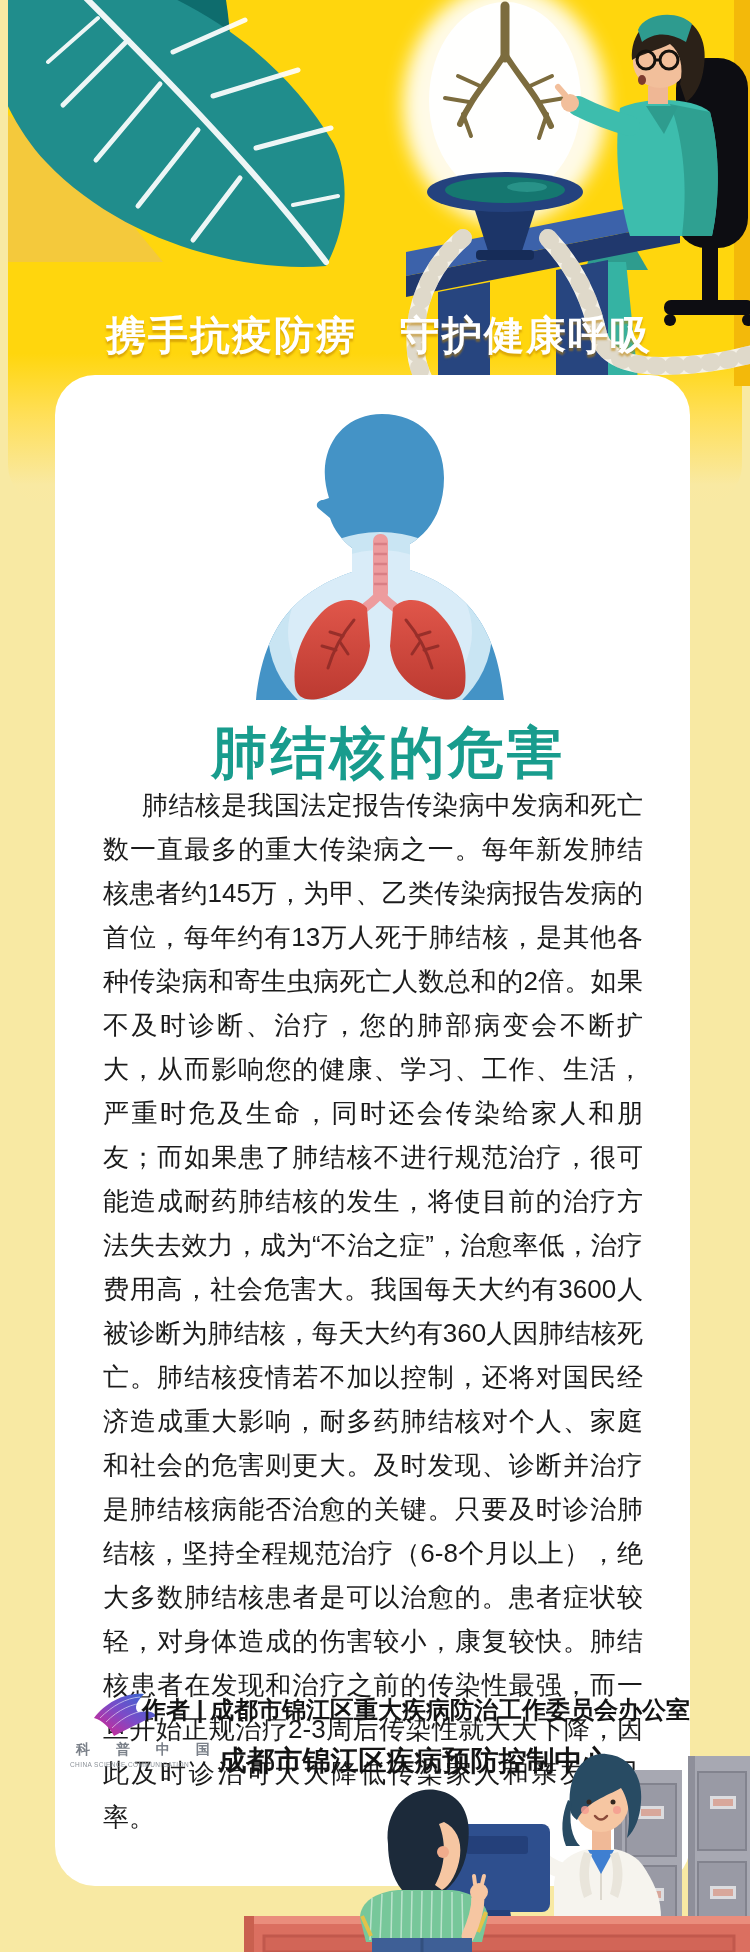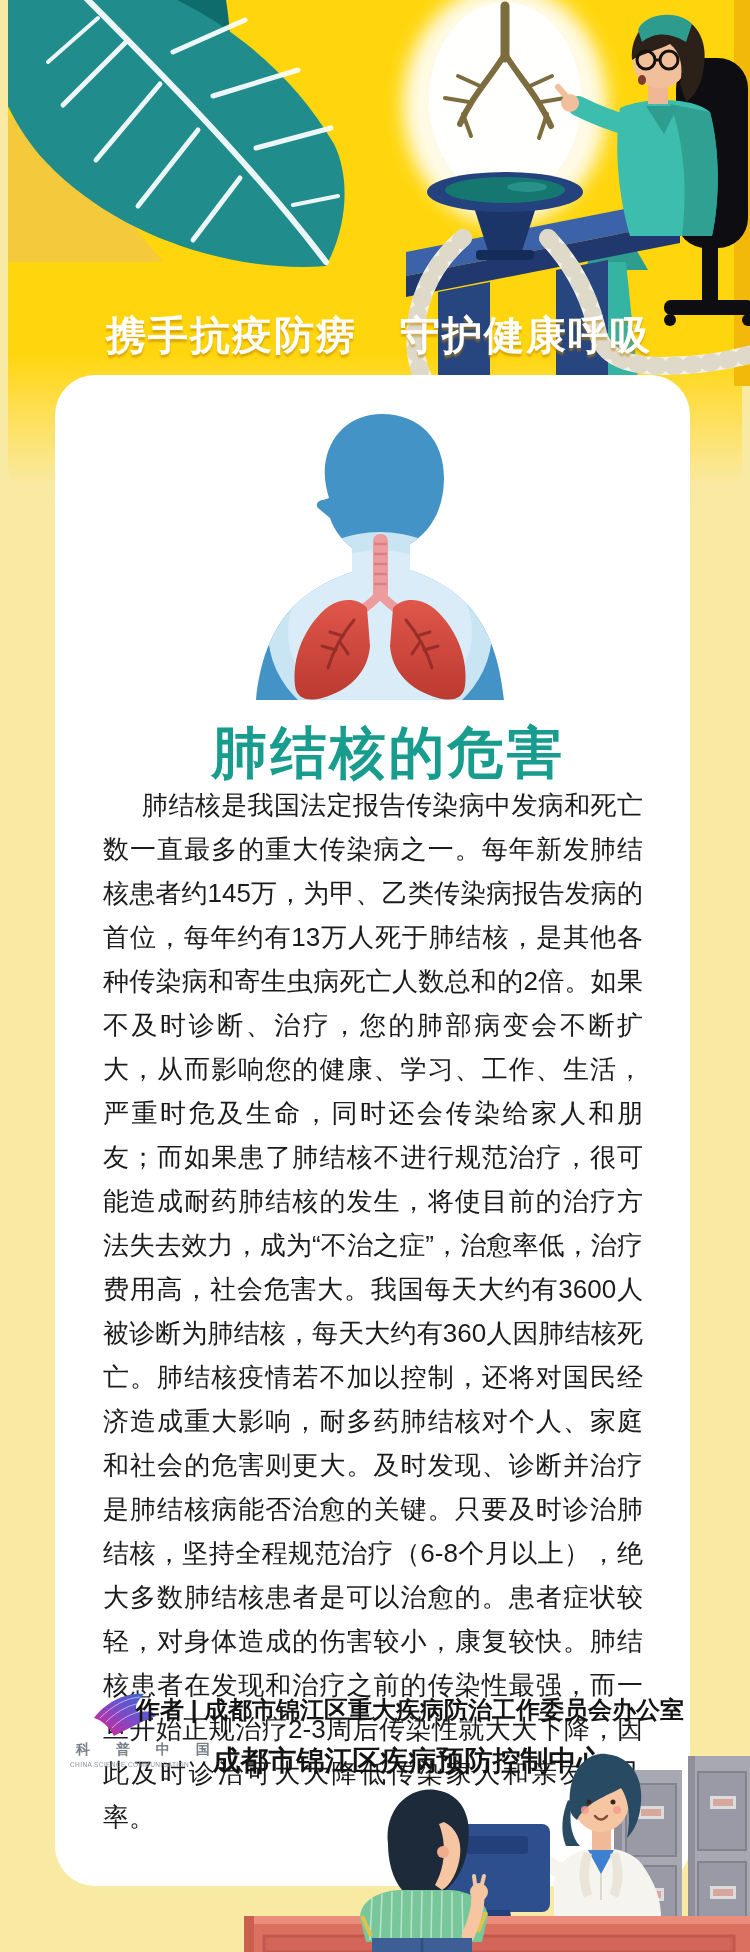--- a/index.html
+++ b/index.html
@@ -23,21 +23,21 @@
     text-align:center;font-size:56px;font-weight:bold;color:#189C8D;letter-spacing:3px;}
   .body-text{position:absolute;left:103px;top:783px;width:540px;margin:0;
     font-size:26px;line-height:44px;color:#1b1b1b;text-align:justify;text-indent:1.5em;
     font-weight:500;}
 
   
   .logo{position:absolute;left:70px;top:1692px;width:110px;text-align:center;}
   .logo-swoosh{display:block;width:66px;height:46px;margin:0 auto;}
   .logo-cn{font-size:14px;font-weight:bold;color:#7A8089;letter-spacing:11px;margin-top:3px;white-space:nowrap;text-indent:6px;}
   .logo-en{font-size:6.5px;color:#8A9097;letter-spacing:.4px;margin-top:2px;white-space:nowrap;}
-  .authors{position:absolute;left:136px;top:1694px;width:545px;text-align:center;}
+  .authors{position:absolute;left:142px;top:1694px;width:545px;text-align:center;}
   .author-line1{font-size:24px;font-weight:bold;color:#141414;white-space:nowrap;}
   .author-line2{font-size:28px;font-weight:bold;color:#141414;margin-top:16px;white-space:nowrap;font-family:Liberation Mono, monospace;}
   .bottom-art{position:absolute;left:0;top:1740px;width:750px;height:212px;}
 </style>
 </head>
 <body>
 
 <div class="page">
 
   <div class="banner">

